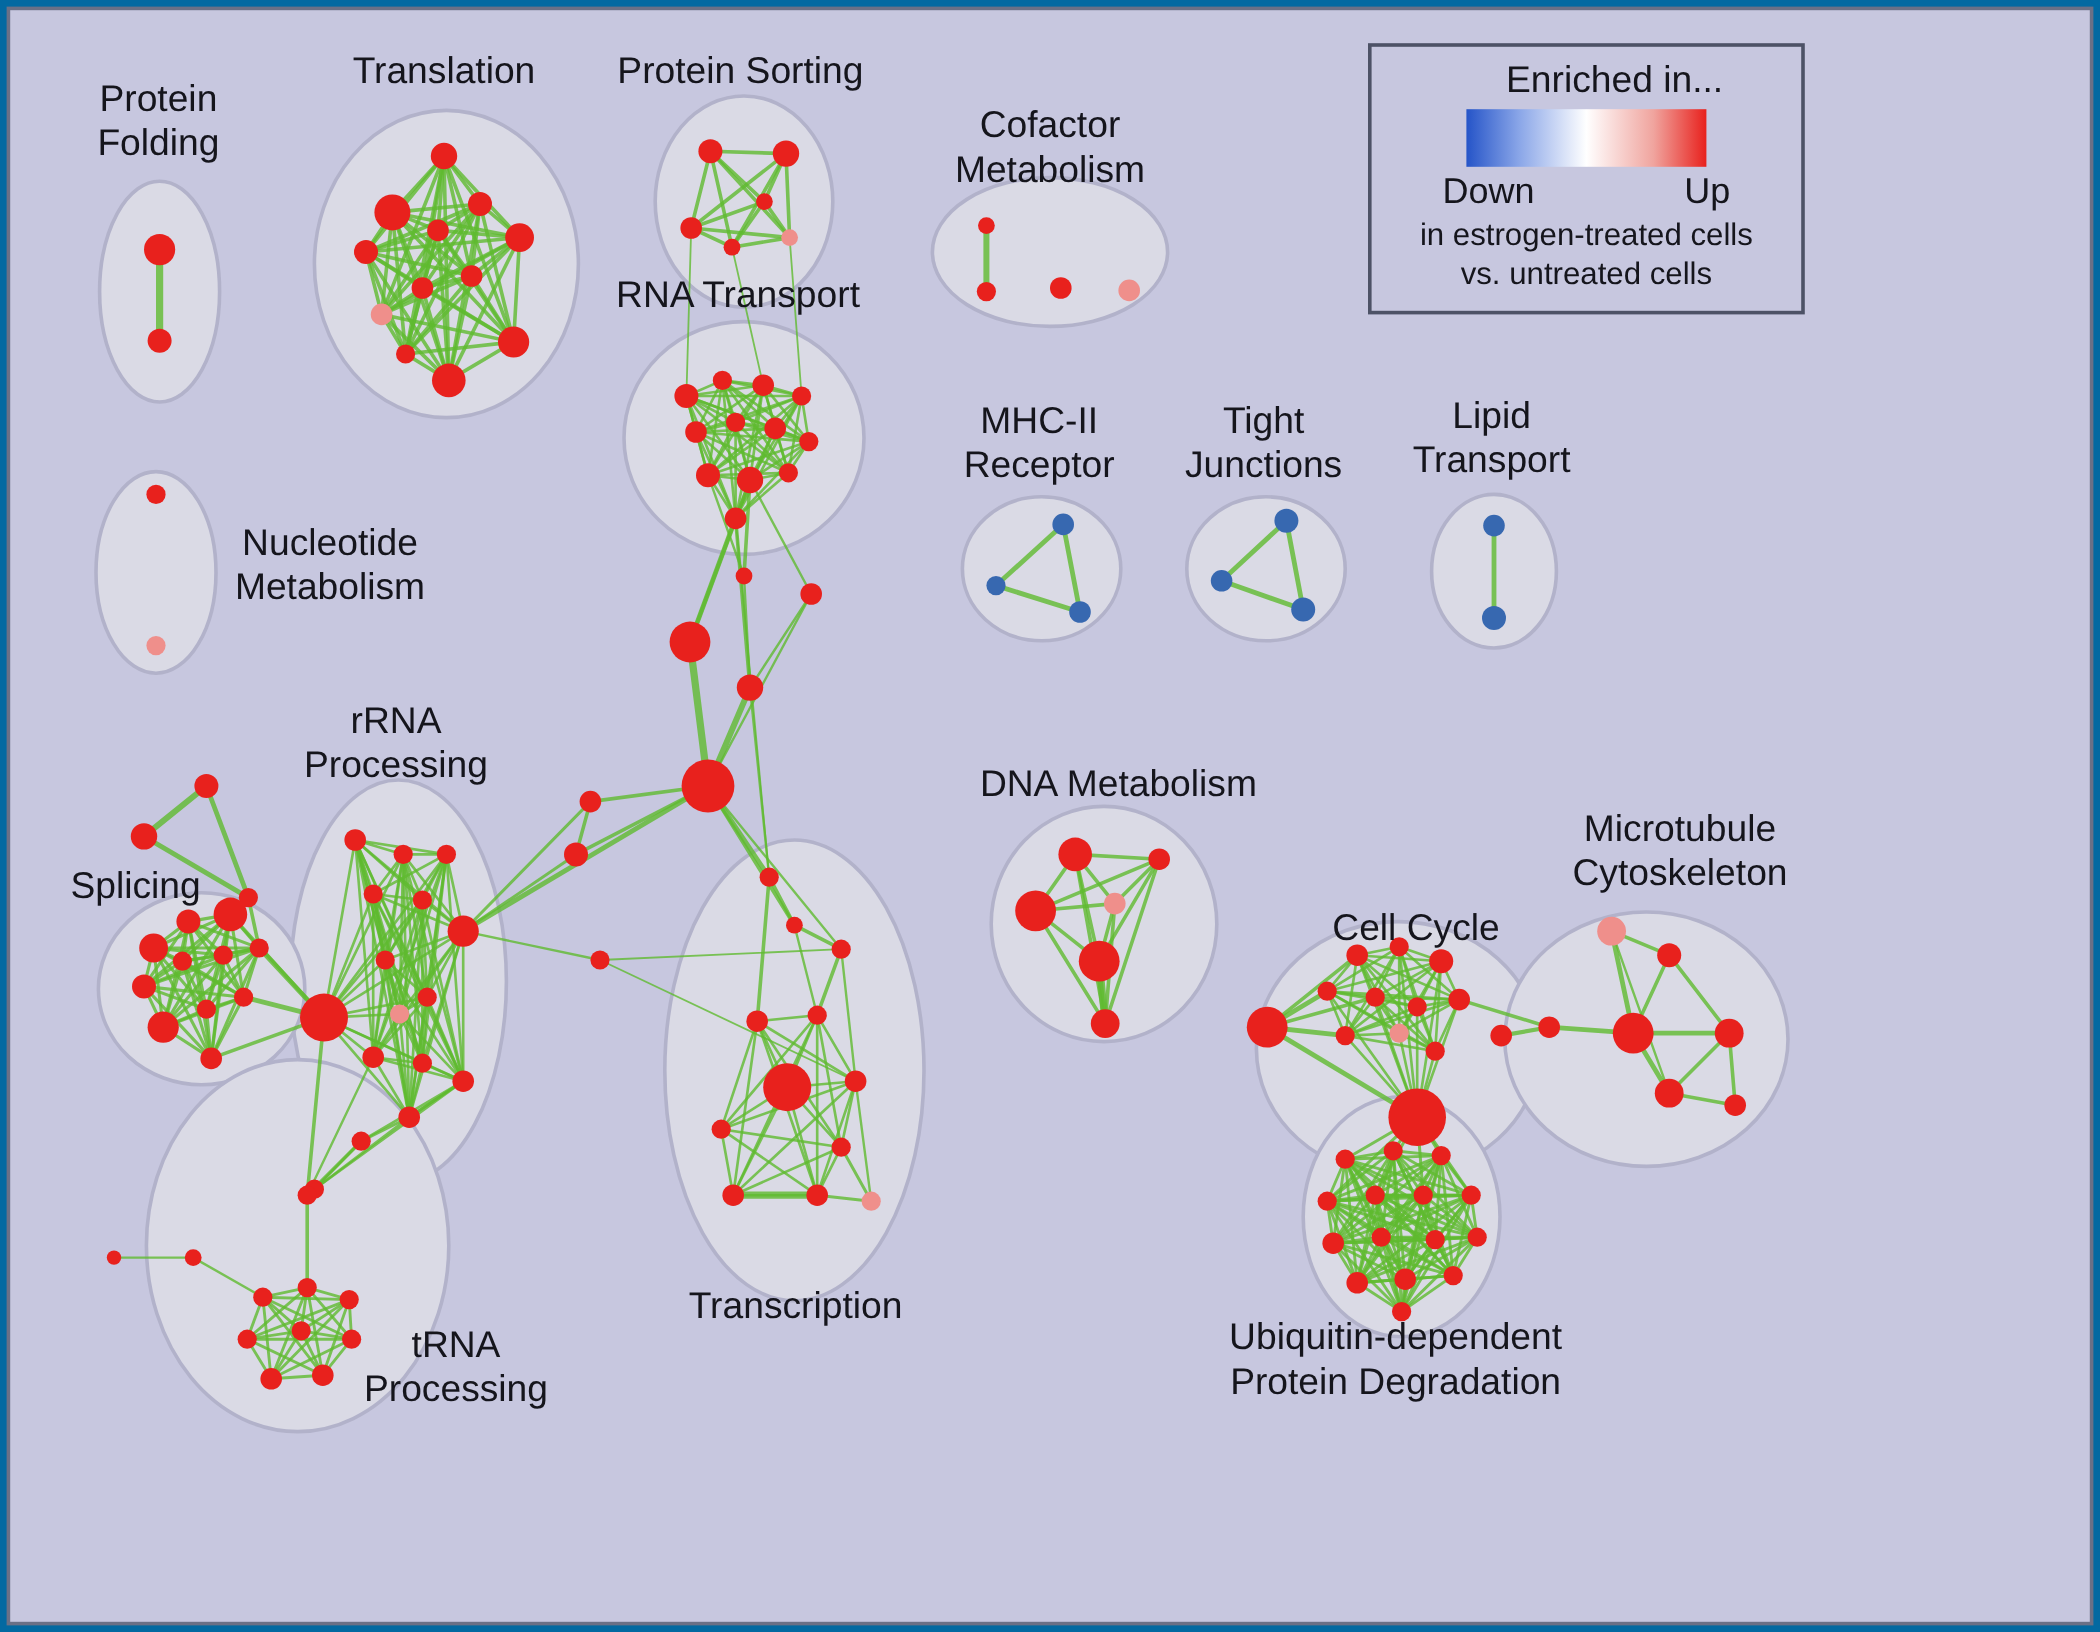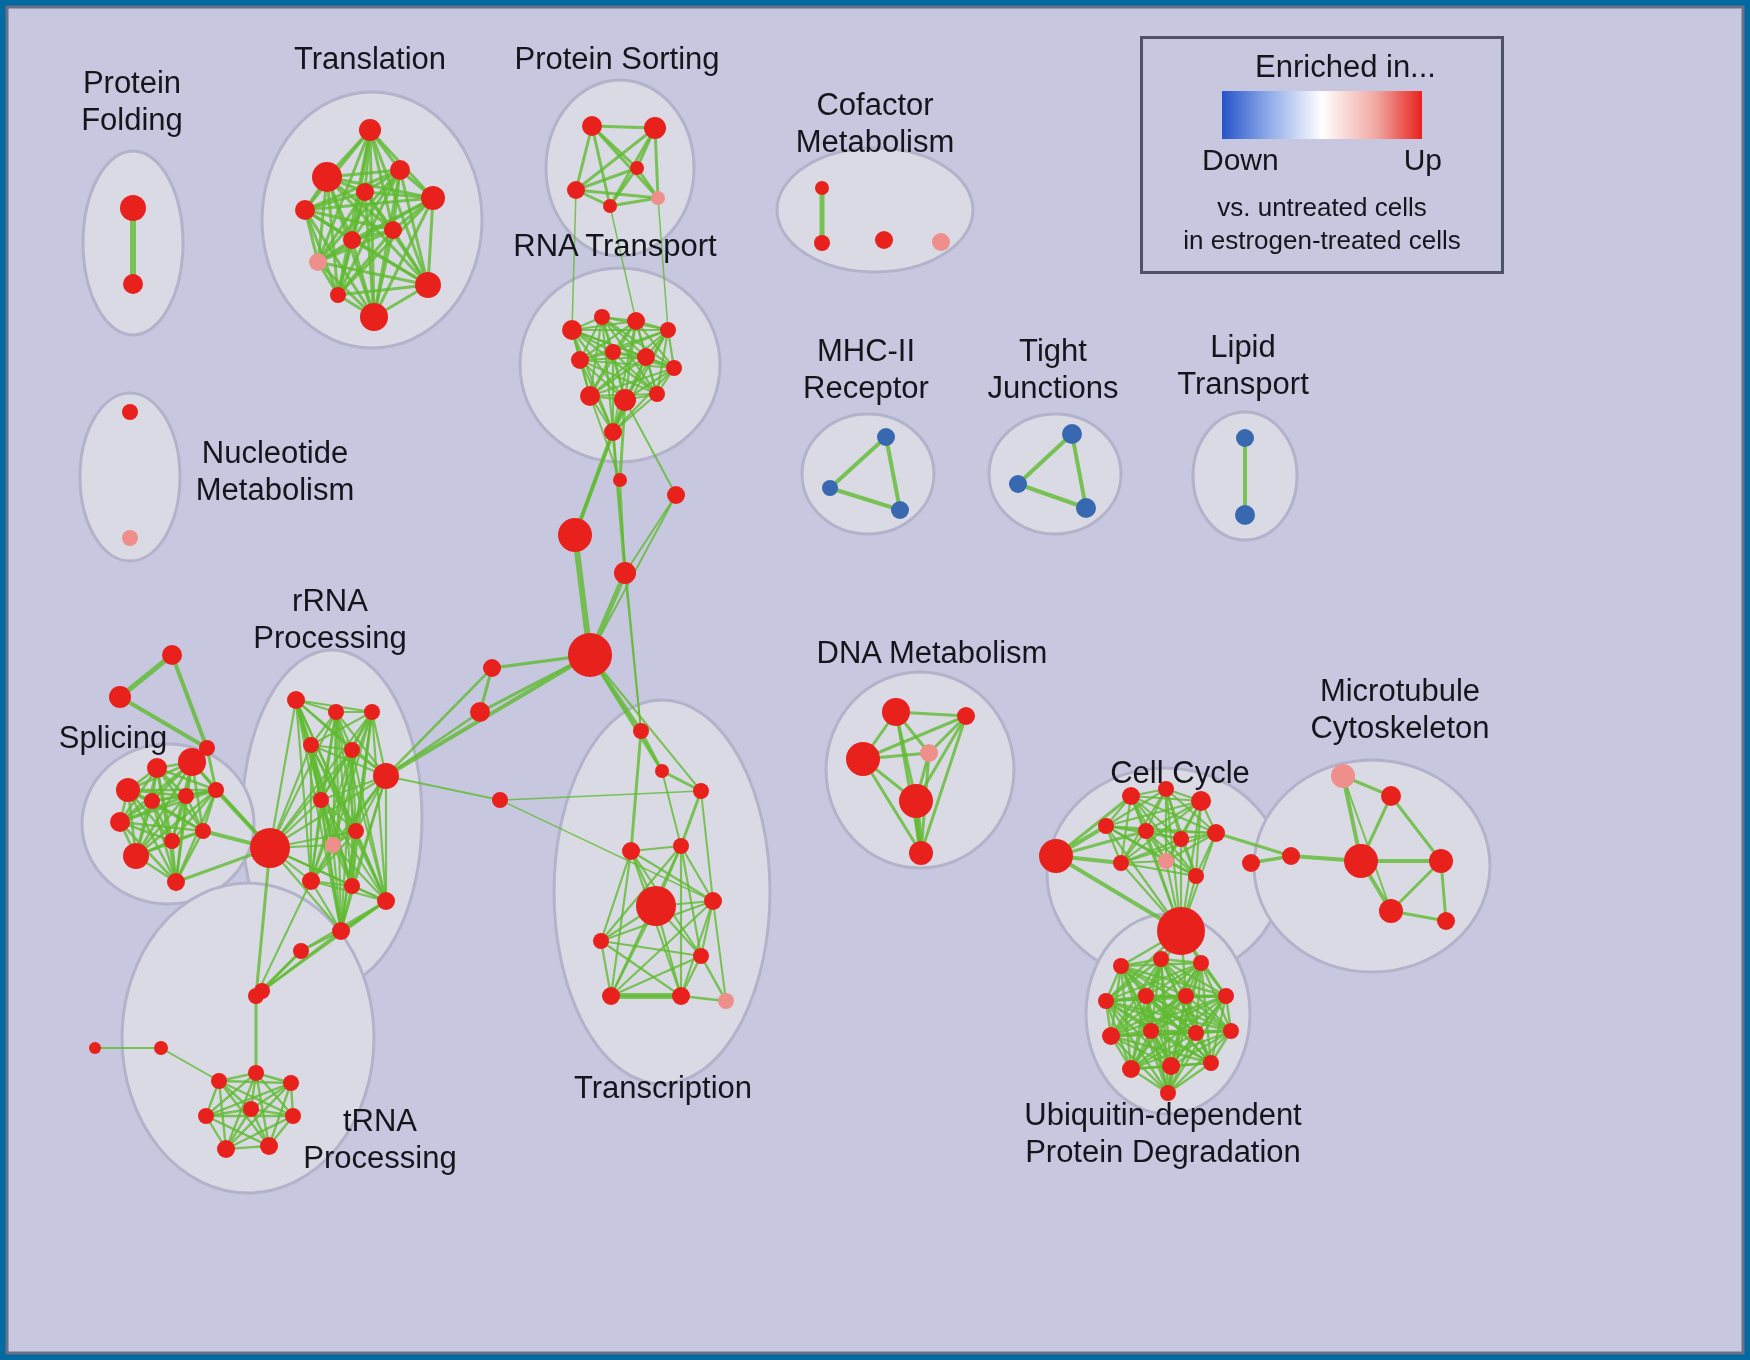--- a/index.html
+++ b/index.html
@@ -8,21 +8,21 @@
   .legend{
     position:absolute;left:1140px;top:36px;width:364px;
     border:3px solid #4d5266;background:#c7c7df;text-align:center;
     padding:10px 0 14px;box-sizing:border-box;color:#15151c;
   }
   .legend-title{font-size:31px;margin-bottom:6px;padding-left:47px;}
   .legend-gradient{
     width:200px;height:48px;margin:6px auto 4px;
     background:linear-gradient(to right,#2554c8 0%,#8aa6e8 22%,#ffffff 50%,#f0a49e 78%,#e8211d 100%);
   }
-  .legend-ends{display:flex;justify-content:space-between;width:240px;margin:2px auto 14px;font-size:30px;}
+  .legend-ends{display:flex;justify-content:space-between;width:240px;margin:2px auto 2px;font-size:30px;}
   .legend-caption{font-size:26px;line-height:33px;}
 </style>
 </head>
 <body>
 
 <div class="canvas">
   <svg id="network-svg" width="1750" height="1360" viewBox="0 0 1750 1360">
       <rect x="7" y="7" width="1736" height="1346" fill="#c7c7df" stroke="#6b7086" stroke-width="3"></rect>
       <g>
         <ellipse cx="133" cy="243" rx="50" ry="92" fill="#dadae5" stroke="#b2b2ca" stroke-width="3"></ellipse>
@@ -835,16 +835,16 @@
       </g>
     </svg>
 
   <div class="legend">
     <div class="legend-title">Enriched in...</div>
     <div class="legend-gradient"></div>
     <div class="legend-ends">
       <span>Down</span>
       <span>Up</span>
     </div>
+    <div class="legend-caption">in estrogen-treated cells</div>
     <div class="legend-caption">vs. untreated cells</div>
-    <div class="legend-caption">in estrogen-treated cells</div>
   </div>
 </div>
 
 </body></html>

